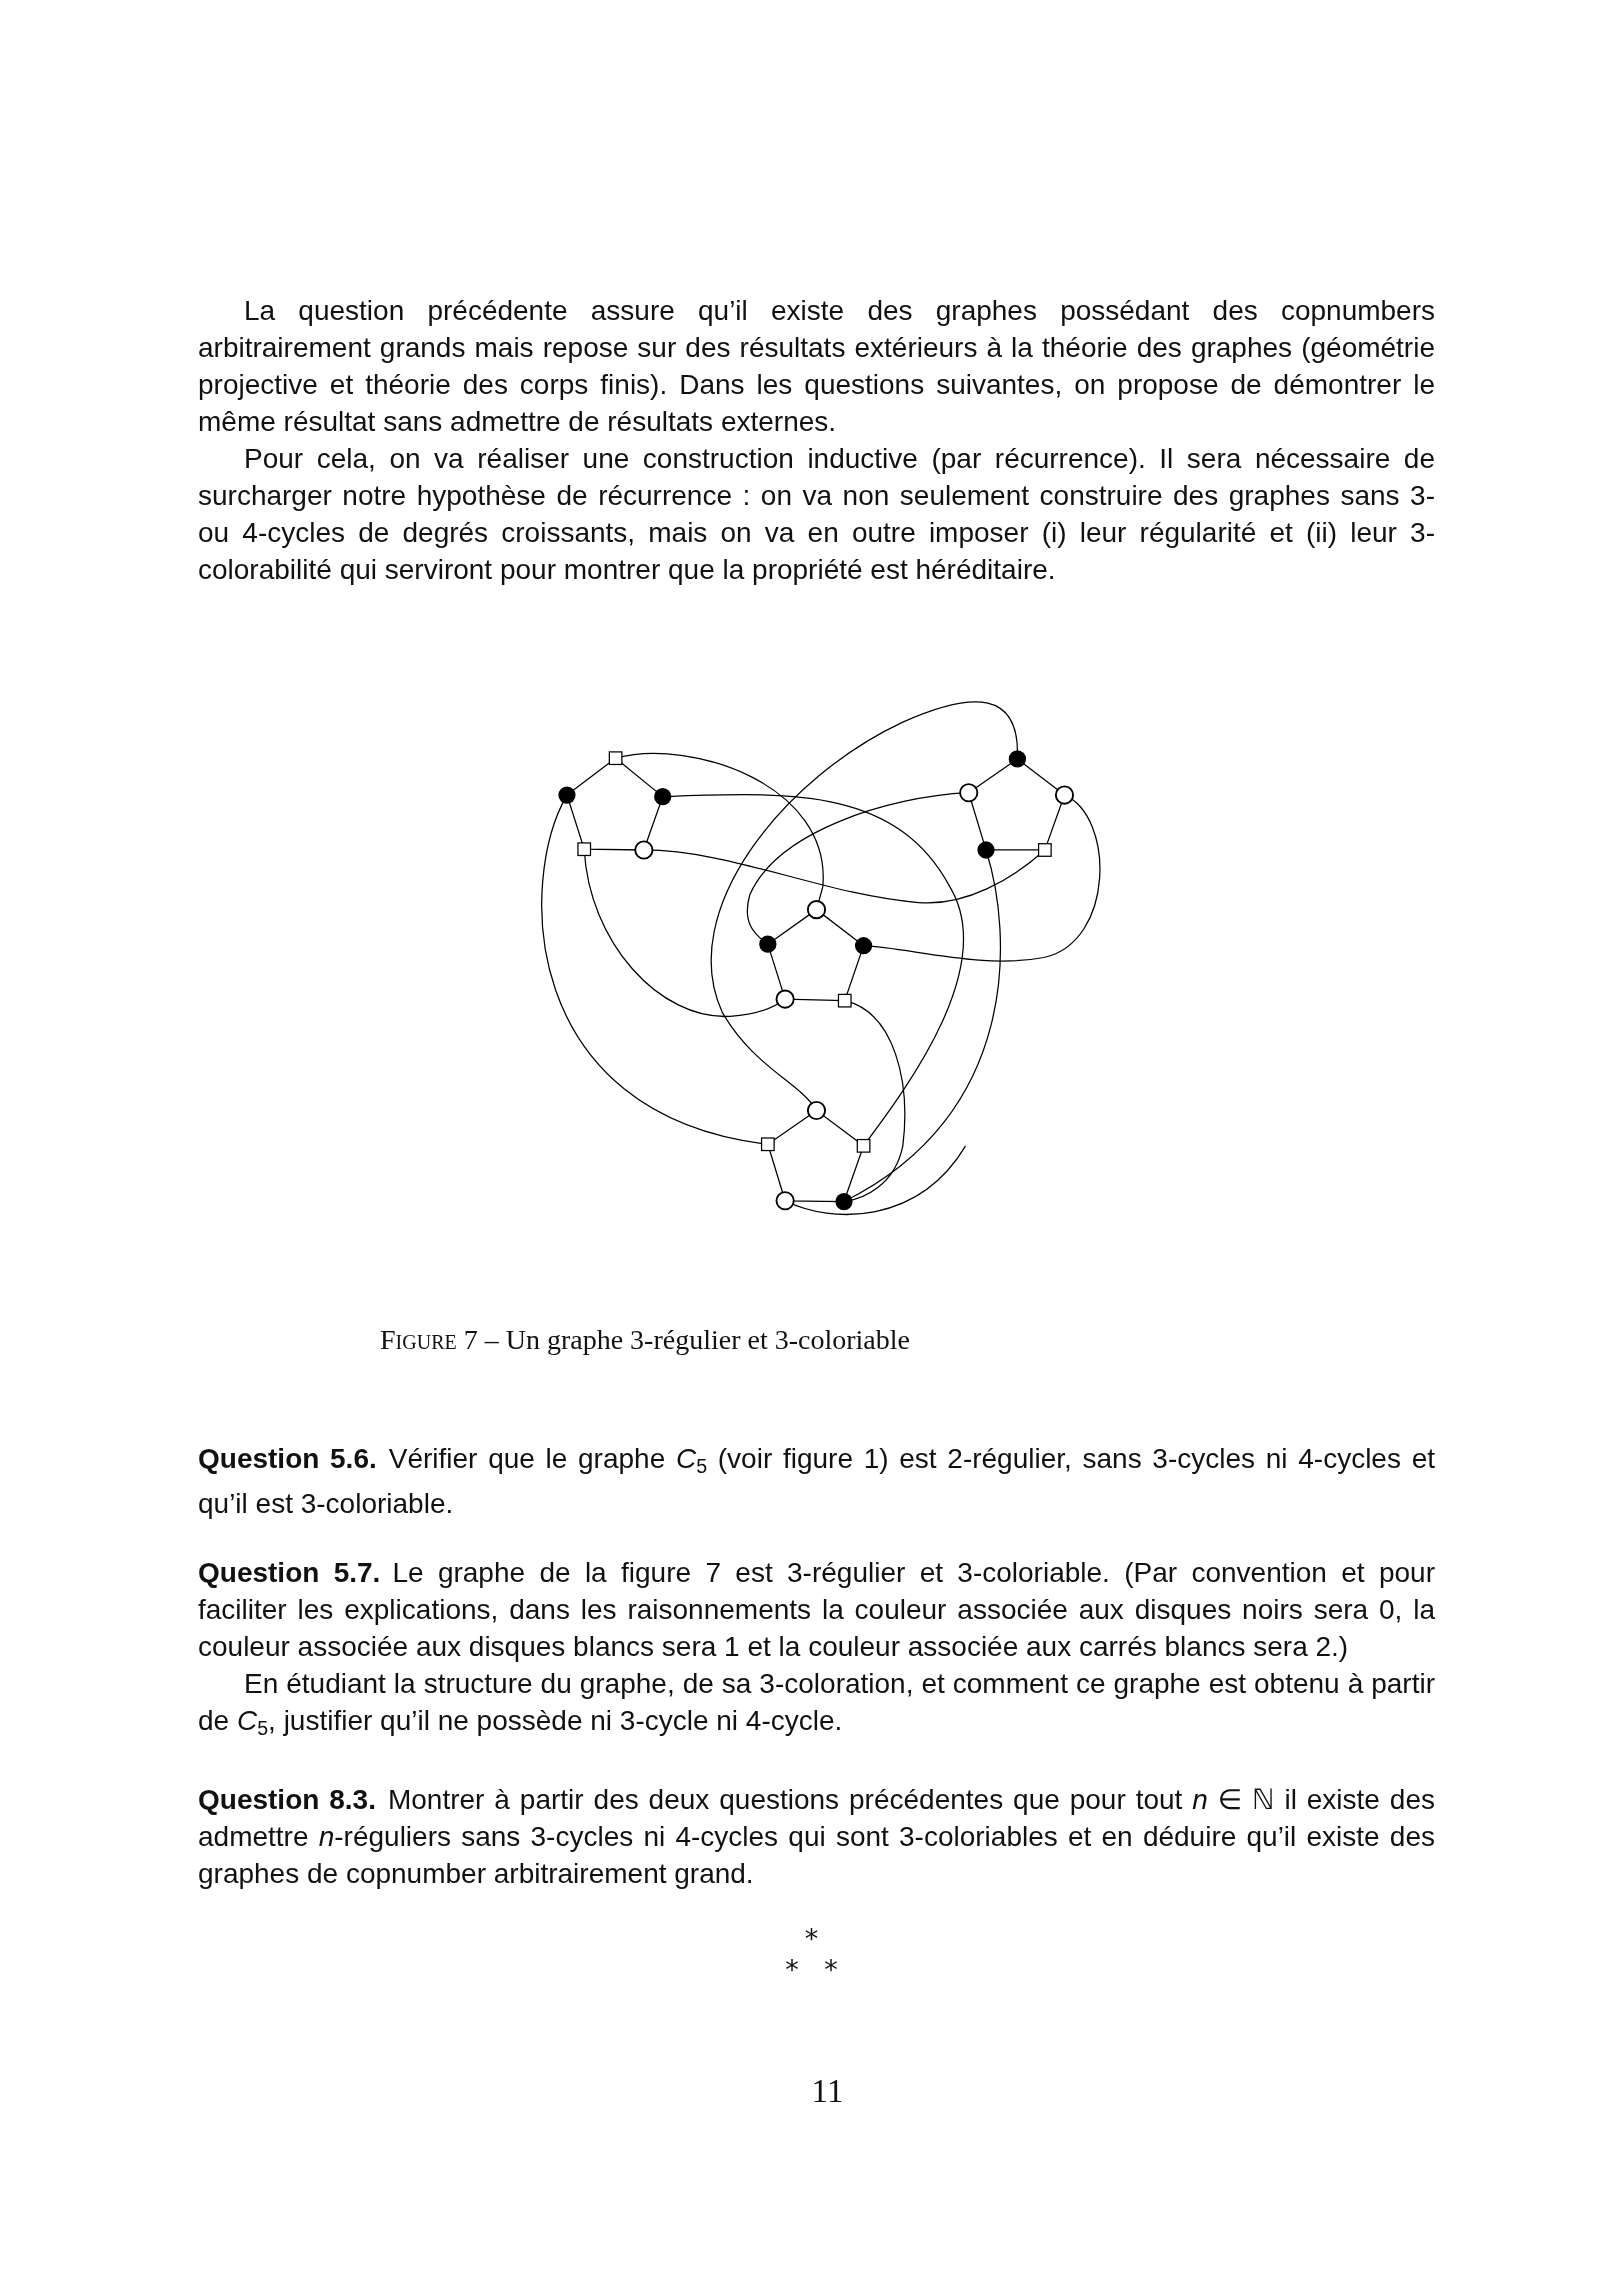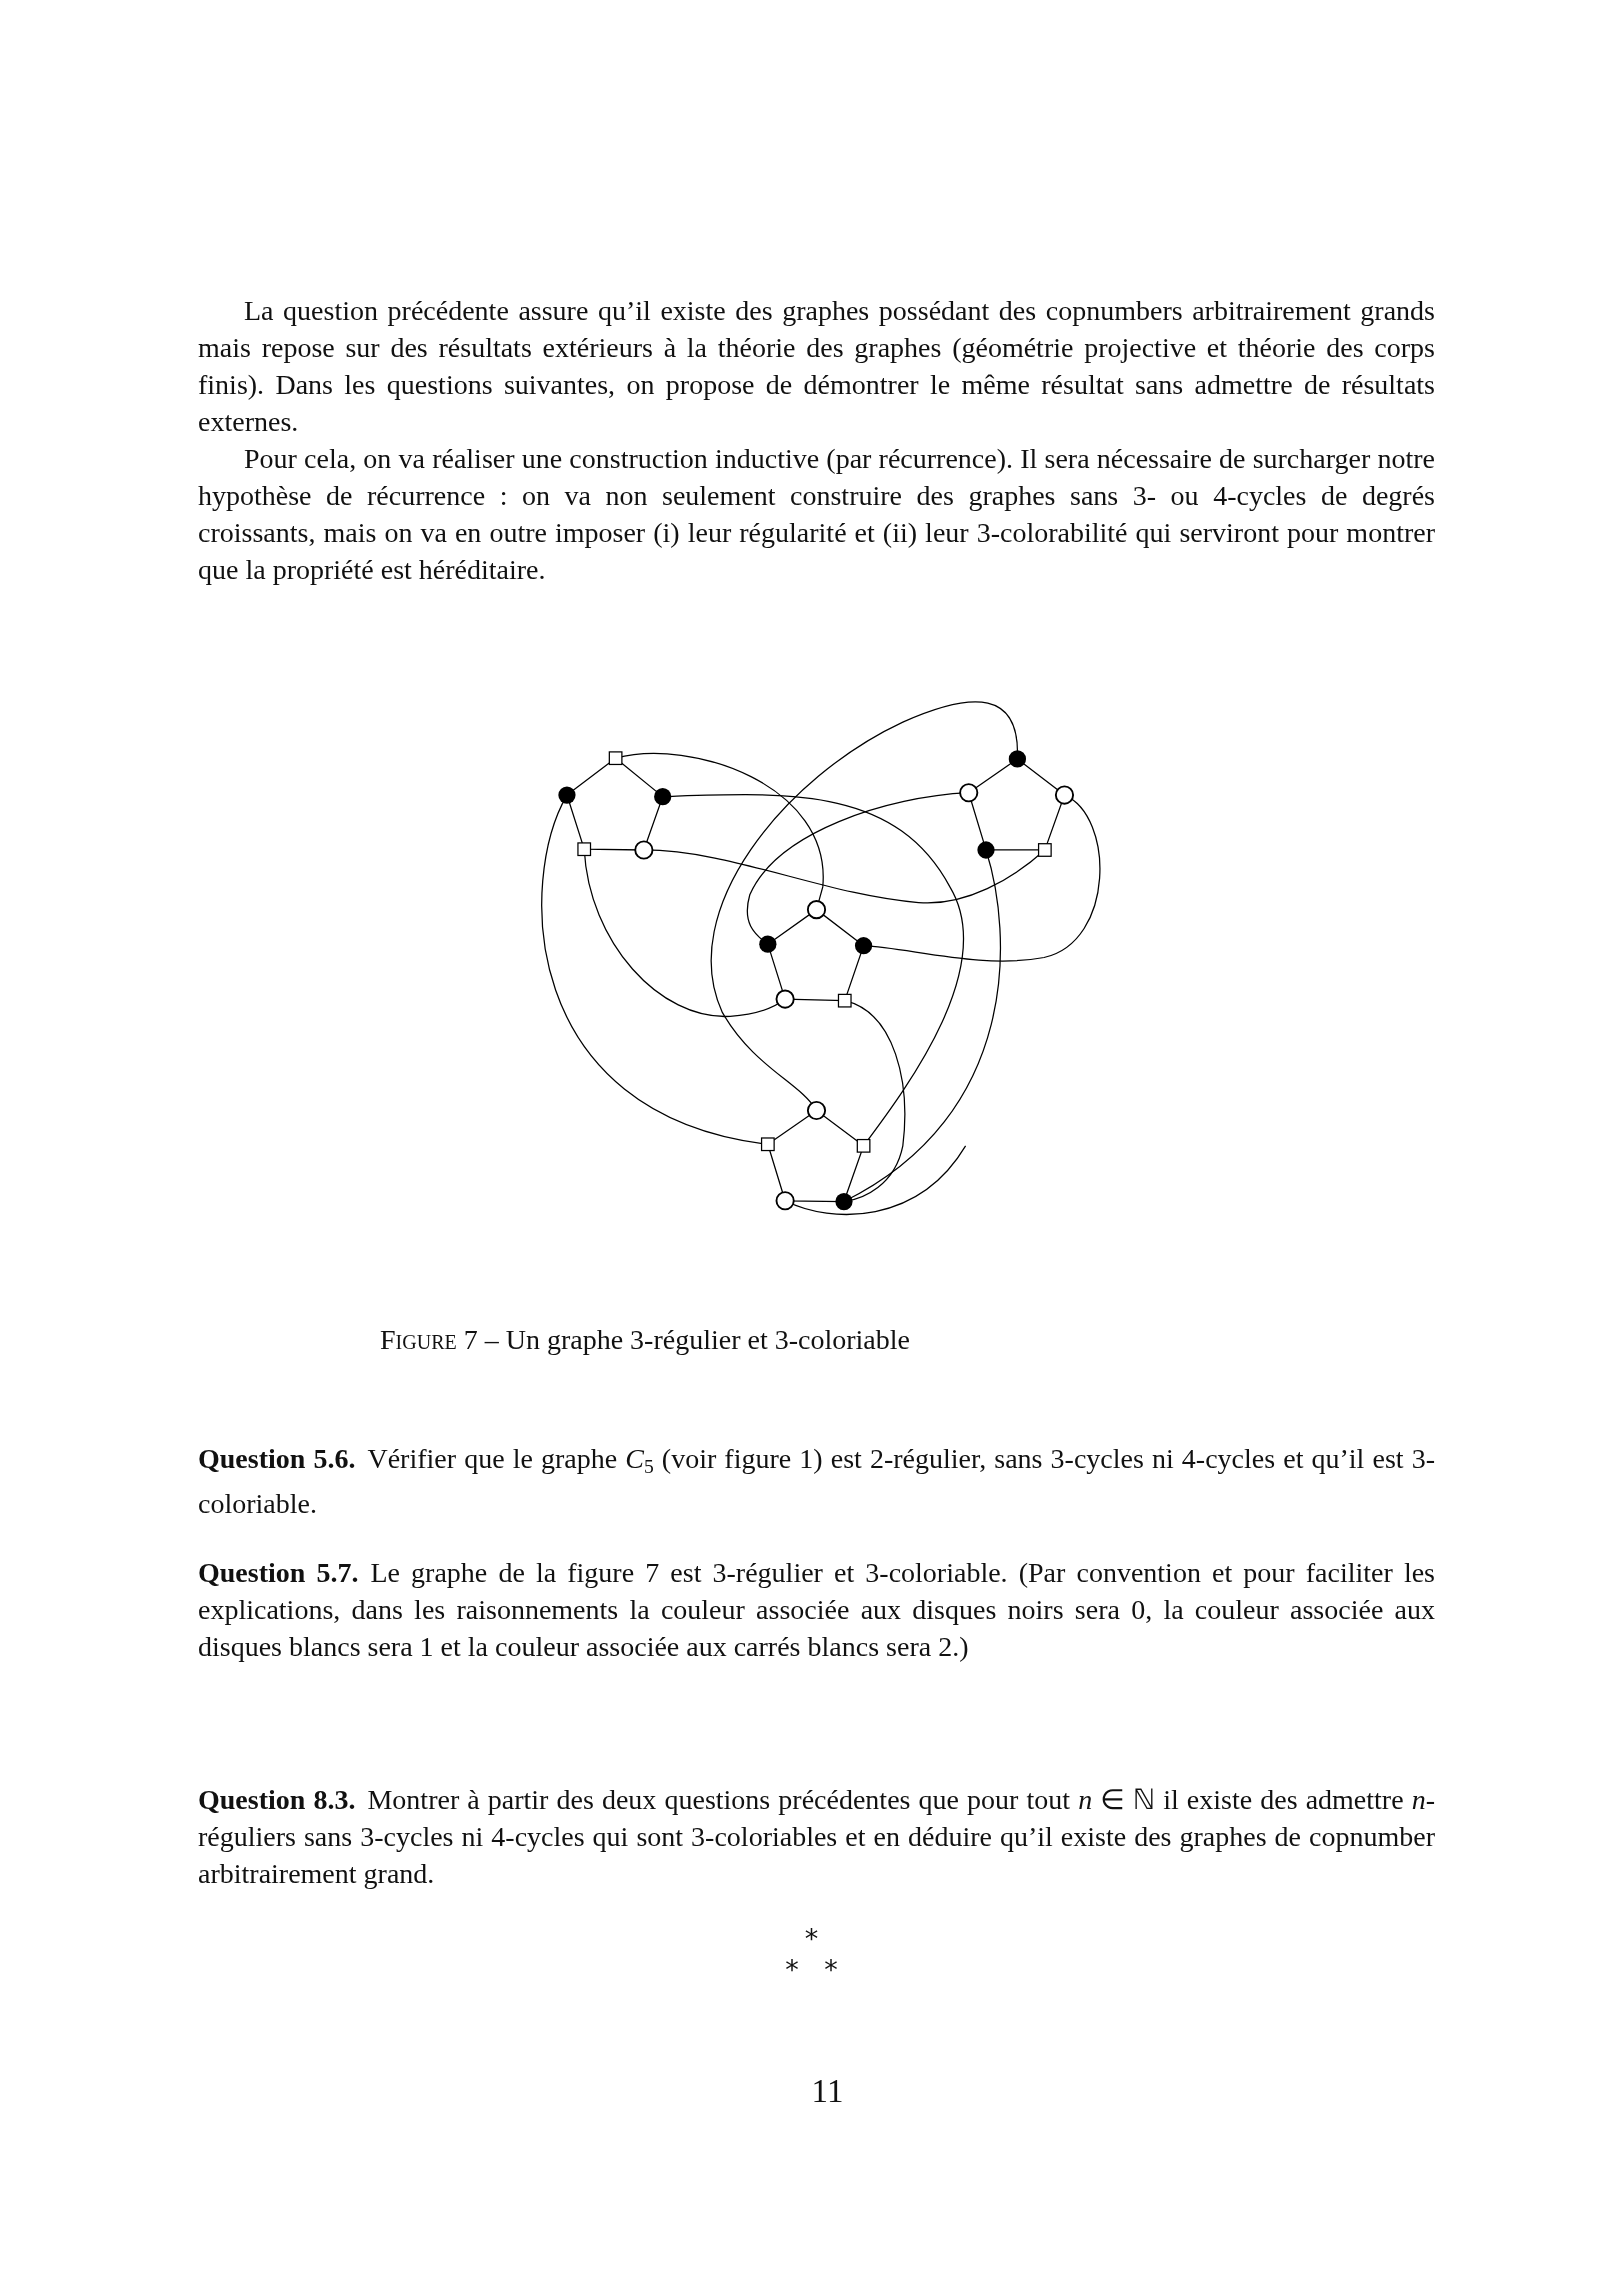--- a/index.html
+++ b/index.html
@@ -1,20 +1,20 @@
 <!DOCTYPE html>
 <html style="font-size:12.6px"><head>
 <meta charset="utf-8">
 <style>
   html, body { margin: 0; padding: 0; background: #ffffff; }
   body { width: 1623px; height: 2295px; position: relative; overflow: hidden;
          font-family: "DejaVu Serif", "Liberation Serif", serif; color: #111; }
   .page { position: absolute; left: 0; top: 0; width: 1623px; height: 2295px; }
   .textblock { position: absolute; left: 198px; width: 1237px; font-size: 28px; line-height: 37px;
-               text-align: justify; font-family: Liberation Serif, serif; }
+               text-align: justify; font-family: Liberation Sans, sans-serif; }
   .heading { position: absolute; left: 198px; top: 196px; width: 1237px; font-weight: bold;
              font-size: 31px; line-height: 38px; font-family: "Liberation Serif", "DejaVu Serif", serif;
              text-align: justify; }
   .heading i, .math { font-style: italic; }
   p { margin: 0; }
   .indent { text-indent: 46px; }
   .qlabel { font-weight: bold; margin-right: 12px; }
   .figure { position: absolute; left: 518px; top: 675px; width: 597px; height: 565px; }
   .caption { position: absolute; left: 0; width: 1290px; top: 1324px; text-align: center;
              font-size: 28px; font-family: "Liberation Serif", "DejaVu Serif", serif; }
@@ -91,20 +91,21 @@
   </svg>
 
   <div class="caption"><span class="sc">Figure 7</span><span> – </span><span>Un graphe 3-régulier et 3-coloriable</span></div>
 
   <div class="textblock" style="top:1440px;">
     <p><span class="qlabel">Question 5.6.</span><span>Vérifier que le graphe </span><span class="math">C</span><sub>5</sub><span> (voir figure 1) est 2-régulier, sans 3-cycles ni 4-cycles et qu’il est 3-coloriable.</span></p>
   </div>
 
   <div class="textblock" style="top:1554px;">
     <p><span class="qlabel">Question 5.7.</span><span>Le graphe de la figure 7 est 3-régulier et 3-coloriable. (Par convention et pour faciliter les explications, dans les raisonnements la couleur associée aux disques noirs sera 0, la couleur associée aux disques blancs sera 1 et la couleur associée aux carrés blancs sera 2.)</span></p>
+    <p class="indent"><span>En étudiant la structure du graphe, de sa 3-coloration, et comment ce graphe est obtenu à partir de </span><span class="math">C</span><sub>5</sub><span>, justifier qu’il ne possède ni 3-cycle ni 4-cycle.</span></p>
   </div>
 
   <div class="textblock" style="top:1781px;">
     <p><span class="qlabel">Question 8.3.</span><span>Montrer à partir des deux questions précédentes que pour tout </span><span class="math">n</span><span> ∈ ℕ</span><span> il existe des admettre </span><span class="math">n</span><span>-réguliers sans 3-cycles ni 4-cycles qui sont 3-coloriables et en déduire qu’il existe des graphes de copnumber arbitrairement grand.</span></p>
   </div>
 
   <div class="stars">
     <div>*</div>
     <div style="white-space:pre;">*   *</div>
   </div>

